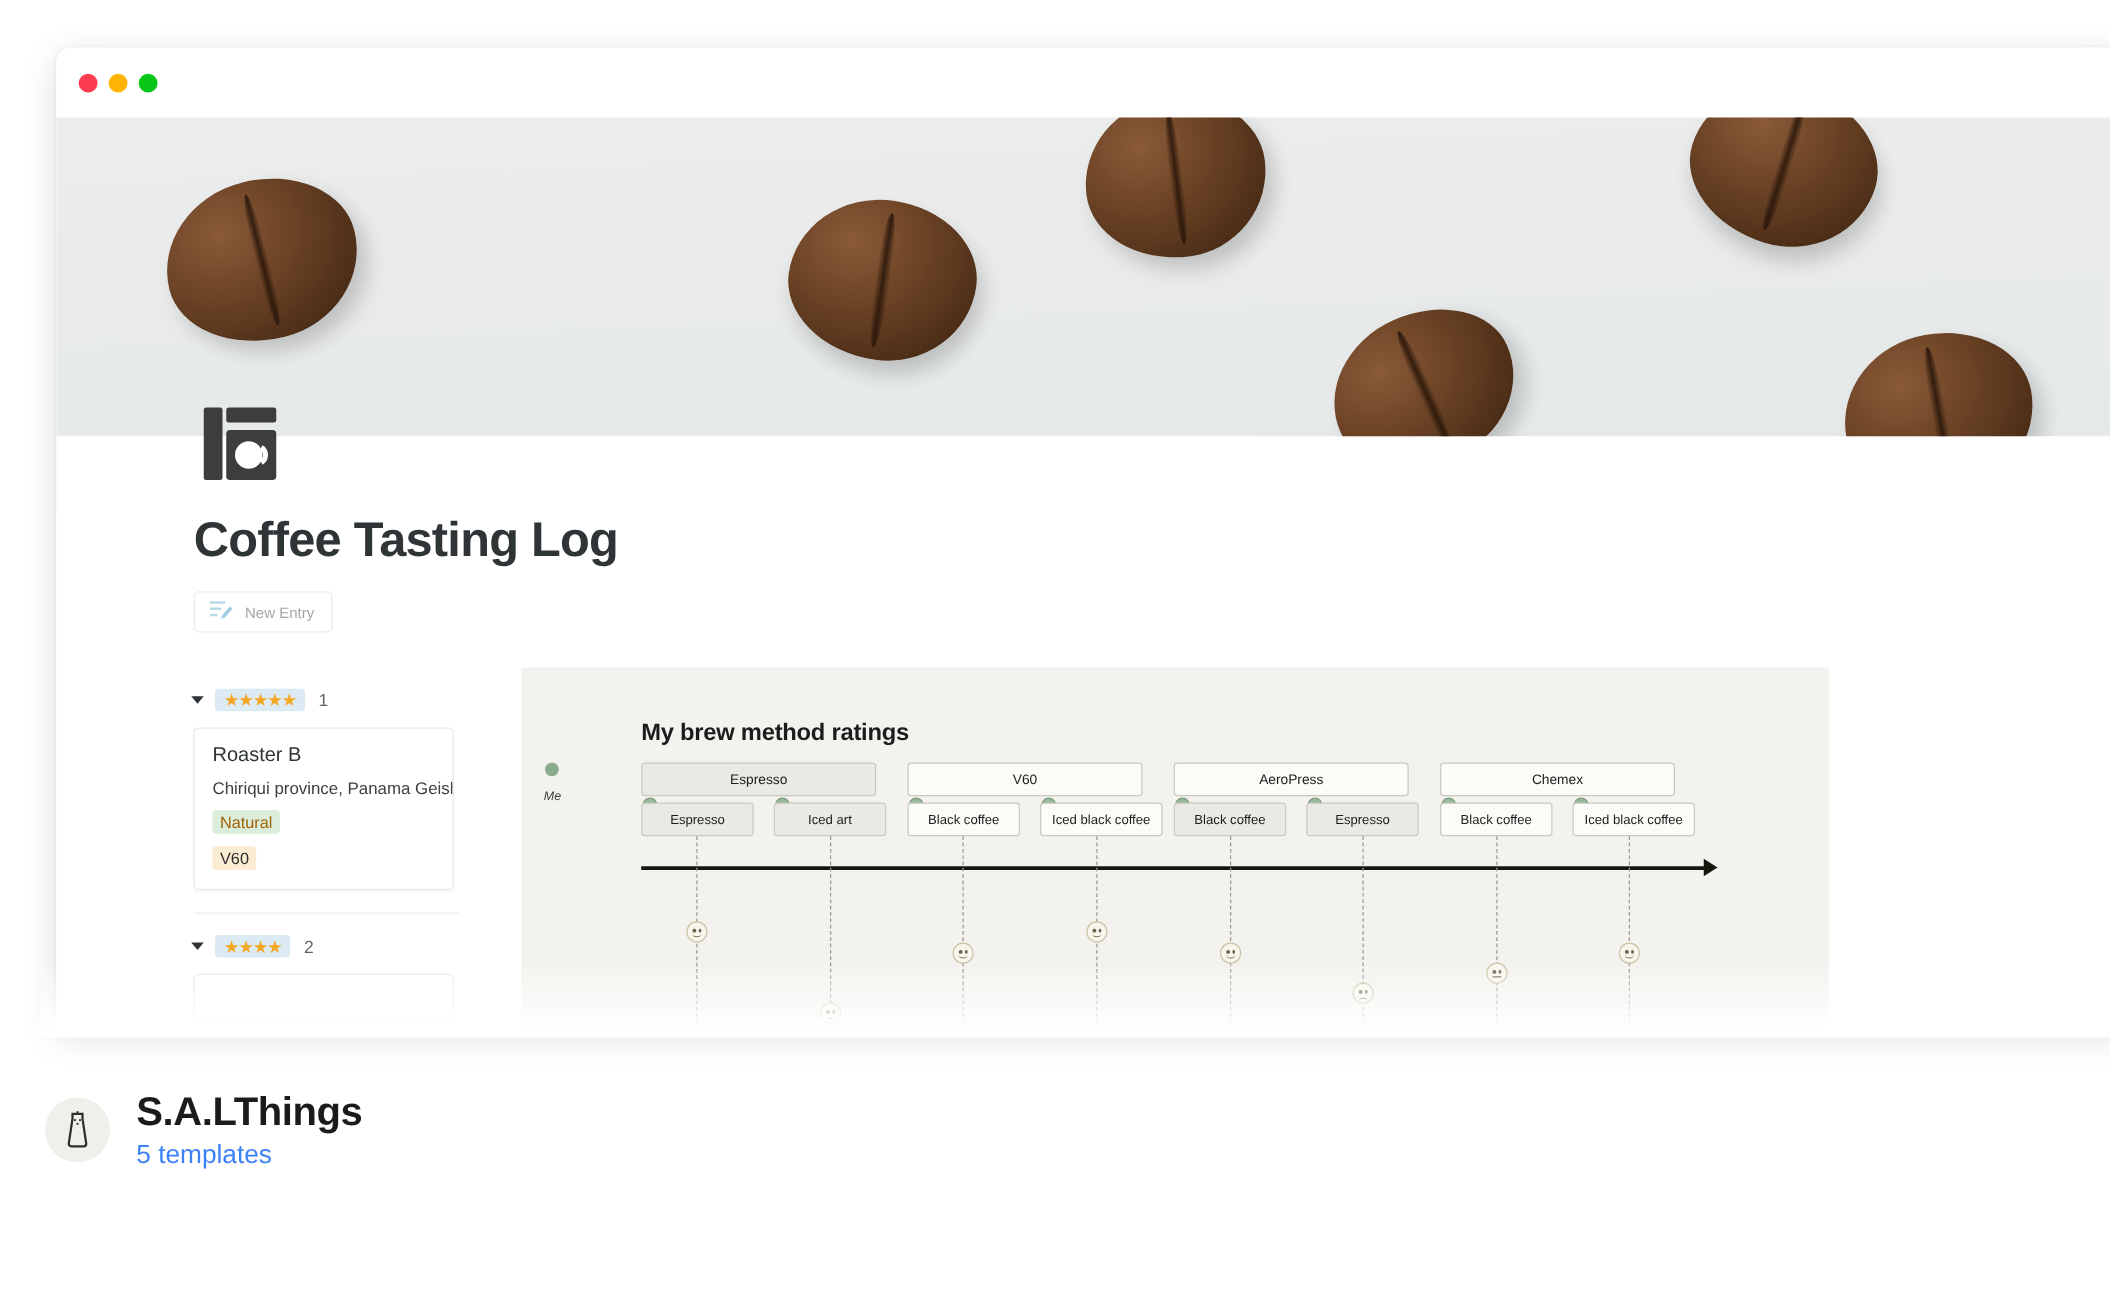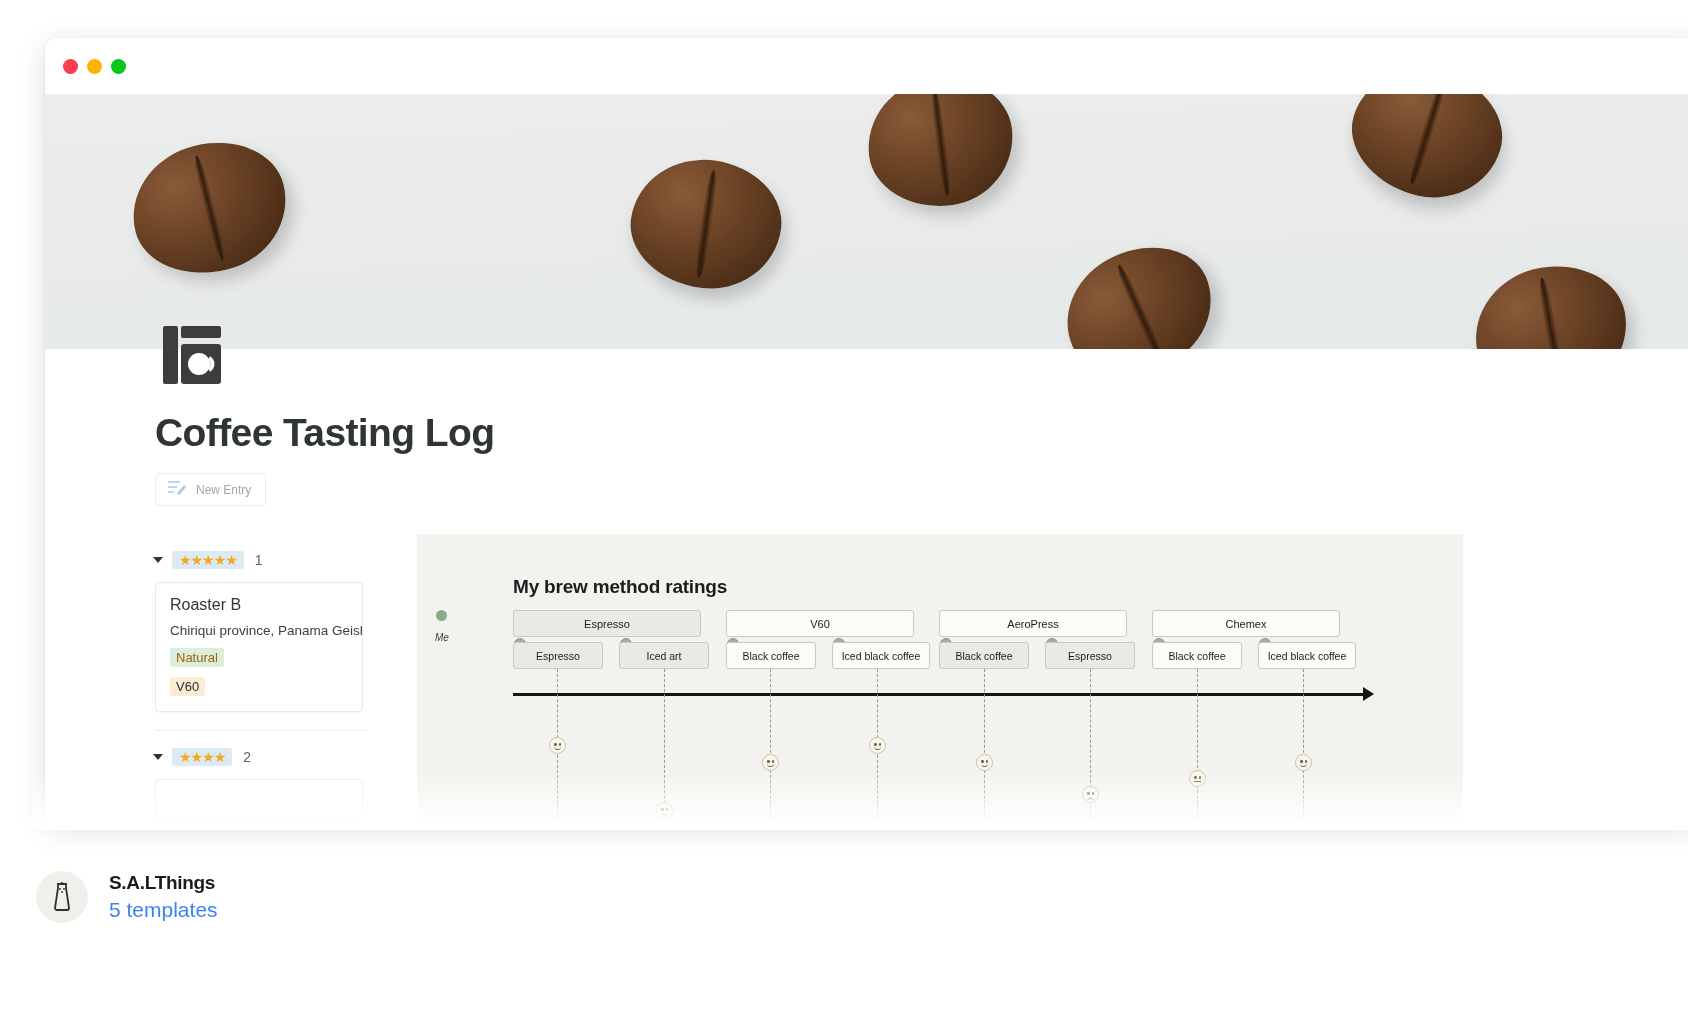--- a/index.html
+++ b/index.html
@@ -183,21 +183,21 @@
   }
   .face.sad .mouth { top: 11px; border-bottom: none; border-top: 1.6px solid #6b6850; border-radius: 7px 7px 0 0; }
   .face.neutral .mouth { top: 10px; height: 0; border-bottom: 1.6px solid #6b6850; border-radius: 0; }
 
   
   .brand { position: absolute; left: 36px; top: 871px; display: flex; align-items: center; gap: 21px; }
   .brand-avatar {
     width: 52px; height: 52px; border-radius: 50%;
     background: #f0efea; display: flex; align-items: center; justify-content: center;
   }
-  .brand-name { font-size: 19px; font-weight: 700; color: #1b1b1b; letter-spacing: -0.3px; }
+  .brand-name { font-size: 32px; font-weight: 700; color: #1b1b1b; letter-spacing: -0.3px; }
   .brand-sub { margin-top: 4px; font-size: 21px; color: #3b82f6; }
 
   .white-fade {
     position: absolute; left: 33px; top: 770px; width: 1655px; height: 60px;
     background: linear-gradient(180deg, rgba(255,255,255,0) 0%, #ffffff 88%);
     pointer-events: none;
   }
 </style>
 </head>
 <body>

